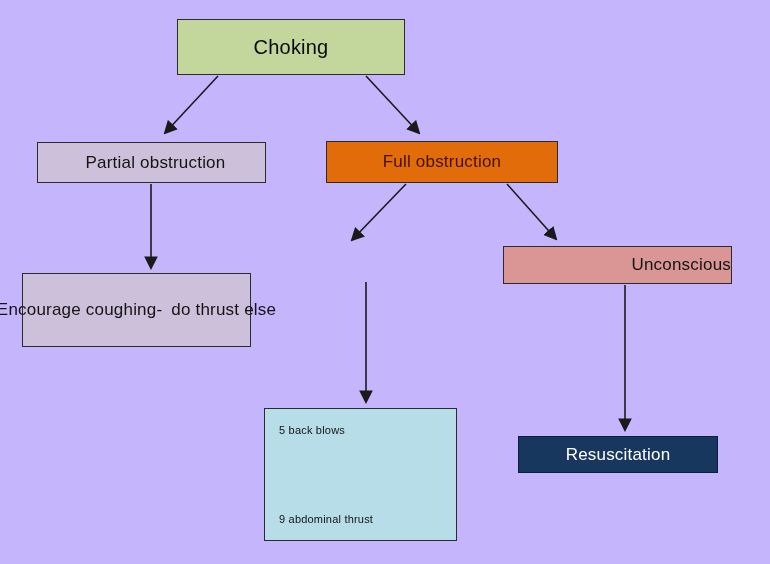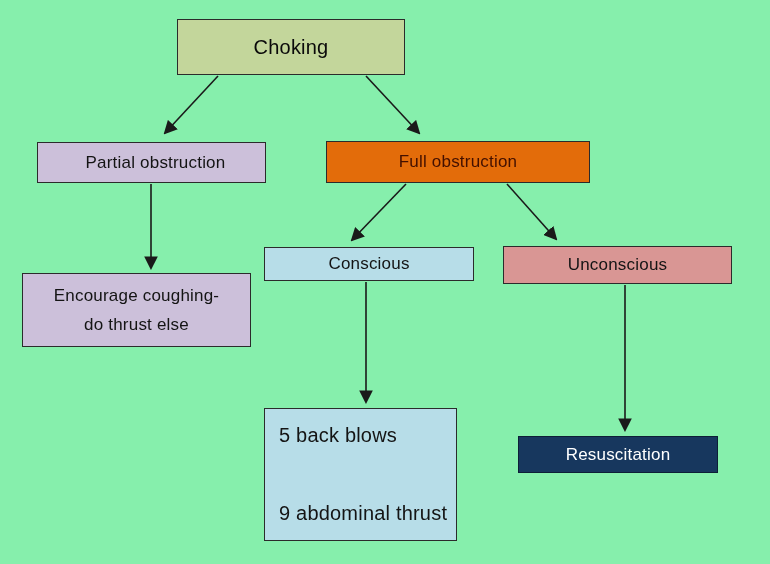--- a/index.html
+++ b/index.html
@@ -5,21 +5,21 @@
   html, body {
     margin: 0;
     padding: 0;
     background: #ffffff;
     font-family: "Liberation Sans", "DejaVu Sans", sans-serif;
   }
   .canvas {
     position: relative;
     width: 770px;
     height: 564px;
-    background: #86efac;
+    background: #c4b5fd;
     overflow: hidden;
   }
   .arrow-layer {
     position: absolute;
     left: 0;
     top: 0;
     width: 770px;
     height: 564px;
     pointer-events: none;
   }
@@ -30,26 +30,26 @@
     display: flex;
     align-items: center;
     justify-content: center;
     text-align: center;
     color: #111;
     letter-spacing: 0.2px;
   }
   .node .lbl { white-space: nowrap; }
   #node-choking        { left: 177px; top: 19px;  width: 228px; height: 56px; font-size: 20px; }
   #node-partial        { left: 37px;  top: 142px; width: 229px; height: 41px; font-size: 17px; padding-left: 8px; }
-  #node-full           { left: 326px; top: 141px; width: 264px; height: 42px; font-size: 17px; font-weight: 500; }
+  #node-full           { left: 326px; top: 141px; width: 232px; height: 42px; font-size: 17px; font-weight: 500; }
   #node-conscious      { left: 264px; top: 247px; width: 210px; height: 34px; font-size: 17px; }
   #node-unconscious    { left: 503px; top: 246px; width: 229px; height: 38px; font-size: 17px; }
   #node-encourage      { left: 22px;  top: 273px; width: 229px; height: 74px; font-size: 17px;
-                         flex-direction: column; justify-content: center; gap: 9px; }
-  #node-steps          { left: 264px; top: 408px; width: 193px; height: 133px; font-size: 20px;
+                         flex-direction: row; justify-content: center; gap: 9px; }
+  #node-steps          { left: 264px; top: 408px; width: 193px; height: 133px; font-size: 11px;
                          flex-direction: column; align-items: flex-start; justify-content: space-between;
                          padding: 15px 8px 15px 14px; text-align: left; }
   #node-resuscitation  { left: 518px; top: 436px; width: 200px; height: 37px; font-size: 17px; }
 </style>
 </head>
 <body>
 
 <div class="canvas">
 
   <svg class="arrow-layer" width="770" height="564" viewBox="0 0 770 564" xmlns="http://www.w3.org/2000/svg">
@@ -74,25 +74,22 @@
   </div>
 
   <div class="node" id="node-partial" style="background-color: rgb(204, 192, 218); color: rgb(20, 20, 20); border-color: rgb(43, 43, 43);">
     <span class="lbl">Partial obstruction</span>
   </div>
 
   <div class="node" id="node-full" style="background-color: rgb(227, 108, 10); color: rgb(67, 16, 0); border-color: rgb(43, 43, 43);">
     <span class="lbl">Full obstruction</span>
   </div>
 
-  <div class="node" id="node-conscious" style="background-color: rgb(183, 221, 232); color: rgb(20, 20, 20); border-color: rgb(43, 43, 43);">
-    <span class="lbl">Conscious</span>
-  </div>
 
-  <div class="node" id="node-unconscious" style="background-color: rgb(217, 150, 148); color: rgb(20, 20, 20); border-color: rgb(43, 43, 43);">
+  <div class="node" id="node-unconscious" style="background-color: rgb(217, 150, 148); color: rgb(20, 20, 20); border-color: rgb(43, 43, 43); justify-content: flex-end;">
     <span class="lbl">Unconscious</span>
   </div>
 
   <div class="node" id="node-encourage" style="background-color: rgb(204, 192, 218); color: rgb(20, 20, 20); border-color: rgb(43, 43, 43);">
     <span class="lbl">Encourage coughing-</span>
     <span class="lbl">do thrust else</span>
   </div>
 
   <div class="node" id="node-steps" style="background-color: rgb(183, 221, 232); color: rgb(20, 20, 20); border-color: rgb(43, 43, 43);">
     <span class="lbl">5 back blows</span>

